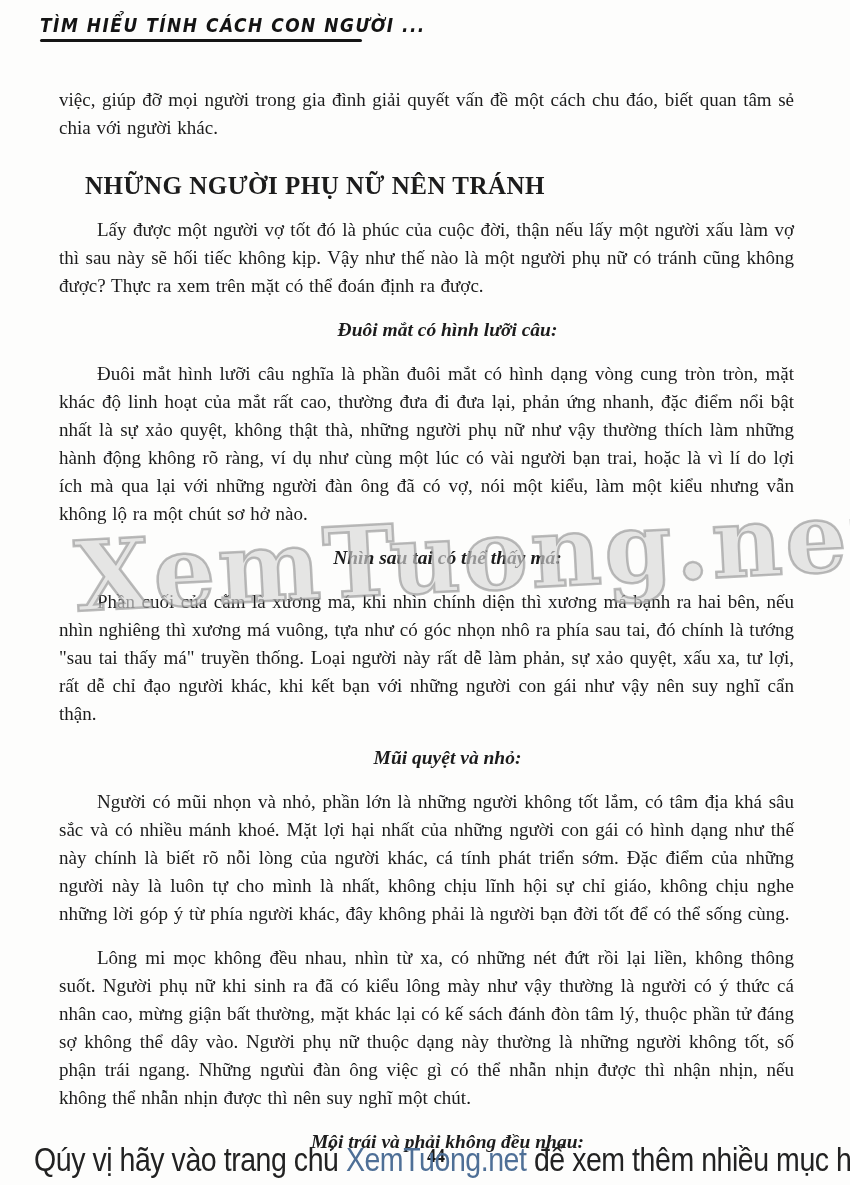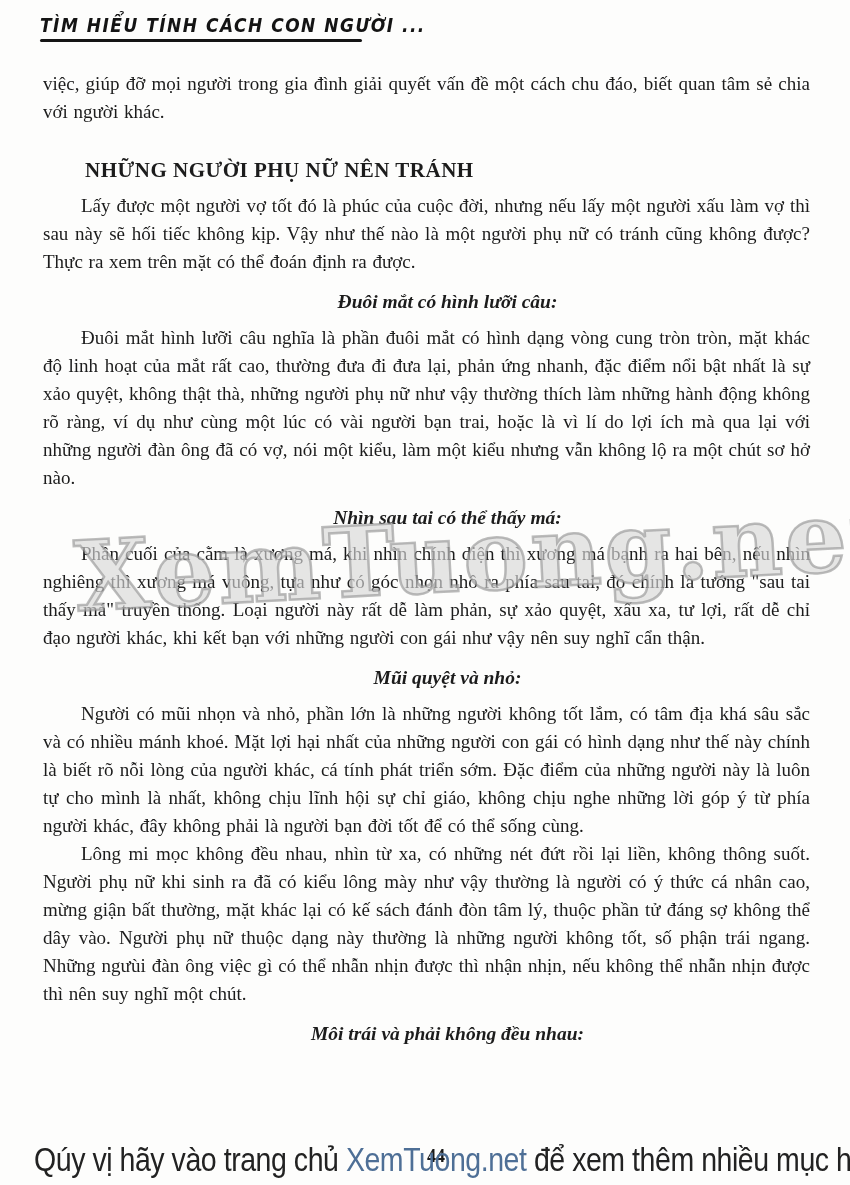--- a/index.html
+++ b/index.html
@@ -46,31 +46,31 @@
   .content {
     position: absolute;
     left: 43px;
     top: 70px;
     width: 767px;
     font-size: 19px;
     line-height: 28px;
     text-align: justify;
   }
   .content p {
-    margin: 0;
+    margin: 16px;
     text-indent: 38px;
     word-spacing: 1px;
   }
   .content p.no-indent {
     text-indent: 0;
   }
   .section-title {
     margin: 30px 0 8px 42px;
     font-weight: bold;
-    font-size: 21px;
+    font-size: 25px;
     letter-spacing: 0.5px;
     text-align: left;
   }
   .subsection-heading {
     margin: 12px 0 8px 42px;
     font-style: italic;
     font-weight: 600;
     font-size: 19.5px;
     text-align: center;
   }
@@ -133,21 +133,21 @@
     <div class="title">TÌM HIỂU TÍNH CÁCH CON NGƯỜI ...</div>
     <div class="rule"></div>
   </div>
 
   <div class="content">
 
     <p class="no-indent">việc, giúp đỡ mọi người trong gia đình giải quyết vấn đề một cách chu đáo, biết quan tâm sẻ chia với người khác.</p>
 
     <div class="section-title">NHỮNG NGƯỜI PHỤ NỮ NÊN TRÁNH</div>
 
-    <p>Lấy được một người vợ tốt đó là phúc của cuộc đời, nhưng nếu lấy một người xấu làm vợ thì sau này sẽ hối tiếc không kịp. Vậy như thế nào là một người phụ nữ có tránh cũng không được? Thực ra xem trên mặt có thể đoán định ra được.</p>
+    <p>Lấy được một người vợ tốt đó là phúc của cuộc đời, thận nếu lấy một người xấu làm vợ thì sau này sẽ hối tiếc không kịp. Vậy như thế nào là một người phụ nữ có tránh cũng không được? Thực ra xem trên mặt có thể đoán định ra được.</p>
 
     <div class="subsection-heading">Đuôi mắt có hình lưỡi câu:</div>
     <p>Đuôi mắt hình lưỡi câu nghĩa là phần đuôi mắt có hình dạng vòng cung tròn tròn, mặt khác độ linh hoạt của mắt rất cao, thường đưa đi đưa lại, phản ứng nhanh, đặc điểm nổi bật nhất là sự xảo quyệt, không thật thà, những người phụ nữ như vậy thường thích làm những hành động không rõ ràng, ví dụ như cùng một lúc có vài người bạn trai, hoặc là vì lí do lợi ích mà qua lại với những người đàn ông đã có vợ, nói một kiểu, làm một kiểu nhưng vẫn không lộ ra một chút sơ hở nào.</p>
 
     <div class="subsection-heading">Nhìn sau tai có thể thấy má:</div>
     <p>Phần cuối của cằm là xương má, khi nhìn chính diện thì xương má bạnh ra hai bên, nếu nhìn nghiêng thì xương má vuông, tựa như có góc nhọn nhô ra phía sau tai, đó chính là tướng "sau tai thấy má" truyền thống. Loại người này rất dễ làm phản, sự xảo quyệt, xấu xa, tư lợi, rất dễ chỉ đạo người khác, khi kết bạn với những người con gái như vậy nên suy nghĩ cẩn thận.</p>
 
     <div class="subsection-heading">Mũi quyệt và nhỏ:</div>
     <p>Người có mũi nhọn và nhỏ, phần lớn là những người không tốt lắm, có tâm địa khá sâu sắc và có nhiều mánh khoé. Mặt lợi hại nhất của những người con gái có hình dạng như thế này chính là biết rõ nỗi lòng của người khác, cá tính phát triển sớm. Đặc điểm của những người này là luôn tự cho mình là nhất, không chịu lĩnh hội sự chỉ giáo, không chịu nghe những lời góp ý từ phía người khác, đây không phải là người bạn đời tốt để có thể sống cùng.</p>
 

